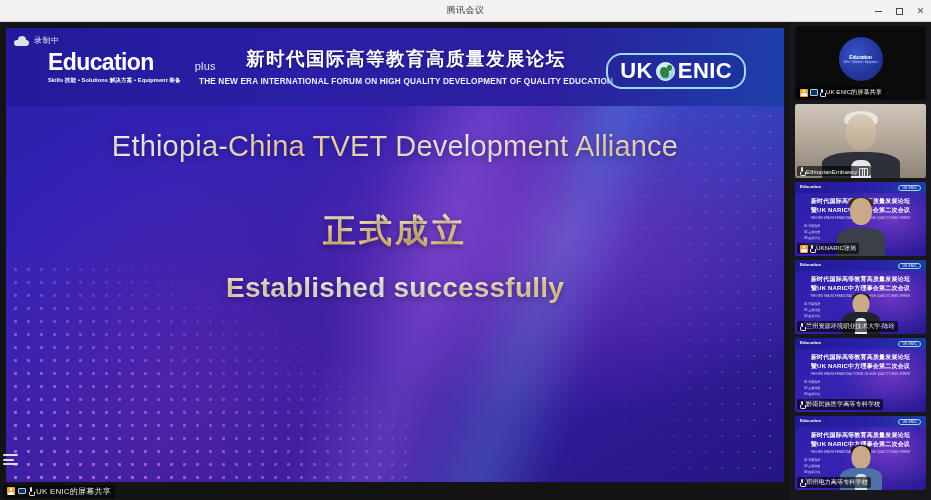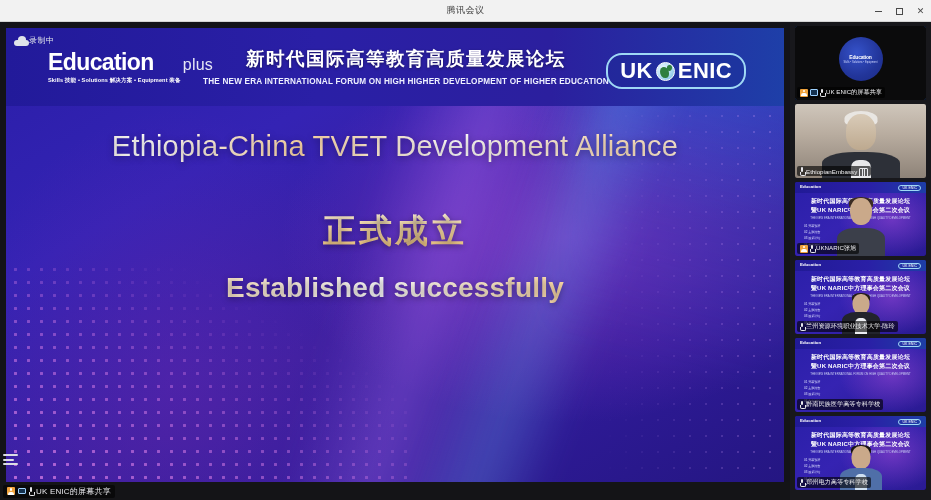--- a/index.html
+++ b/index.html
@@ -85,21 +85,21 @@
   .slide-header {
     position:absolute; left:0; top:0; width:100%; height:78px;
     background:linear-gradient(90deg,#221a9a 0%,#2a1fa6 40%,#2b1f9e 70%,#1e3fa8 100%);
   }
   .logo-edu { position:absolute; left:42px; top:23px; }
   .logo-edu-main {
     font-size:23px; font-weight:bold; color:#ffffff; letter-spacing:-.6px; line-height:1;
     display:inline-block;
   }
   .logo-plus {
-    font-size:16px; color:#e6e6f5; font-weight:normal; margin-left:0; letter-spacing:.2px;padding-left:29px;
+    font-size:11px; color:#e6e6f5; font-weight:normal; margin-left:12px; letter-spacing:.2px;padding-left:29px;
   }
   .logo-edu-sub {
     margin-top:3px; font-size:5.6px; color:#ffffff; letter-spacing:.1px; white-space:nowrap; font-weight:bold;
   }
   .hdr-center { position:absolute; left:190px; top:18px; width:420px; text-align:center; }
   .hdr-cn {
     font-size:18.5px; font-weight:bold; color:#ffffff; letter-spacing:1.5px;
     text-shadow:0 1px 3px rgba(0,0,0,.45);
   }
   .hdr-en {
@@ -147,21 +147,21 @@
   }
   .t-en-2 {
     margin-top:18px; font-size:28px; font-weight:bold; letter-spacing:.2px;
     background:linear-gradient(90deg,#ffffff 0%,#ffe6c4 25%,#ffffff 48%,#ffdca8 72%,#ffffff 100%);
     -webkit-background-clip:text; background-clip:text; color:transparent;
     text-shadow:0 2px 6px rgba(0,0,0,.35);
   }
 
   
   .rec-badge {
-    position:absolute; left:14px; top:13px; display:flex; align-items:center; 
+    position:absolute; left:14px; top:13px; display:flex; align-items:center; gap:5px;
     z-index:20;
   }
   .rec-cloud { width:15px; height:10px; position:relative; }
   .rec-cloud::before {
     content:""; position:absolute; left:0; bottom:0; width:15px; height:6px;
     background:#dfe3ea; border-radius:5px;
   }
   .rec-cloud::after {
     content:""; position:absolute; left:4px; bottom:3px; width:8px; height:7px;
     background:#dfe3ea; border-radius:50%;
@@ -335,21 +335,21 @@
         <div class="slide-header">
           <div class="logo-edu">
             <div>
               <span class="logo-edu-main">Education</span><span class="logo-plus">plus</span>
             </div>
             <div class="logo-edu-sub">Skills 技能  •  Solutions 解决方案  •  Equipment 装备</div>
           </div>
 
           <div class="hdr-center">
             <div class="hdr-cn">新时代国际高等教育高质量发展论坛</div>
-            <div class="hdr-en">THE NEW ERA INTERNATIONAL FORUM ON HIGH HIGHER DEVELOPMENT OF HIGHER EDUCATION</div>
+            <div class="hdr-en">THE NEW ERA INTERNATIONAL FORUM ON HIGH QUALITY DEVELOPMENT OF QUALITY EDUCATION</div>
           </div>
 
           <div class="ukenic">
             <span class="ukenic-txt">UK</span>
             <span class="ukenic-globe"></span>
             <span class="ukenic-txt">ENIC</span>
           </div>
         </div>
 
         <div class="slide-main">

